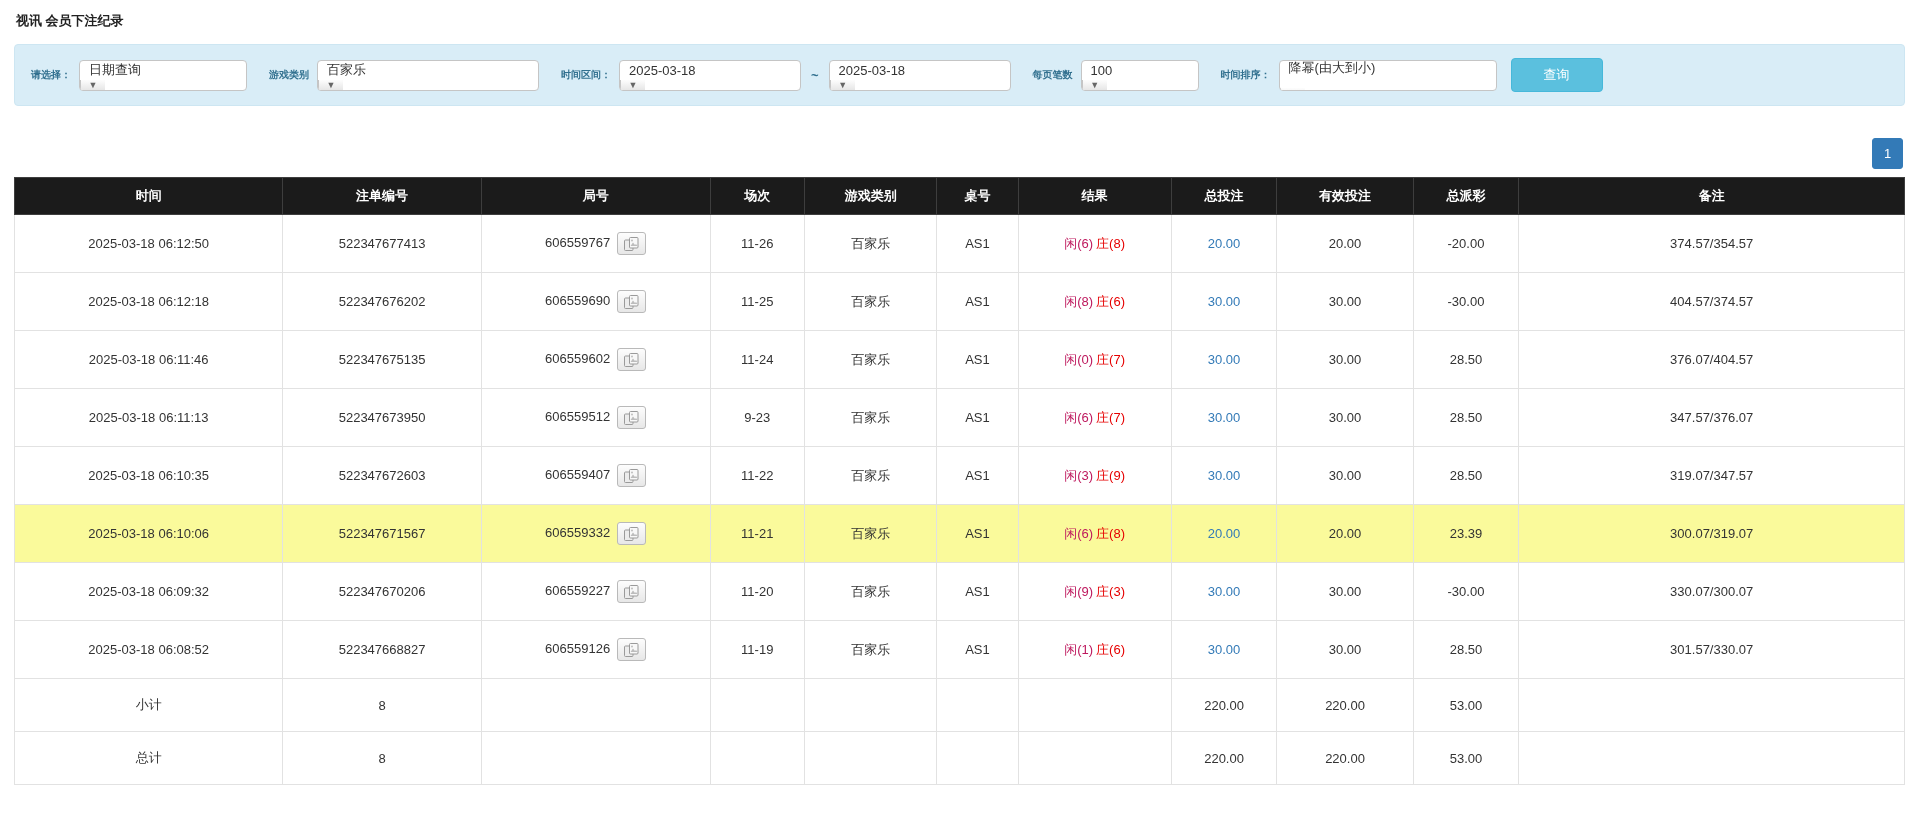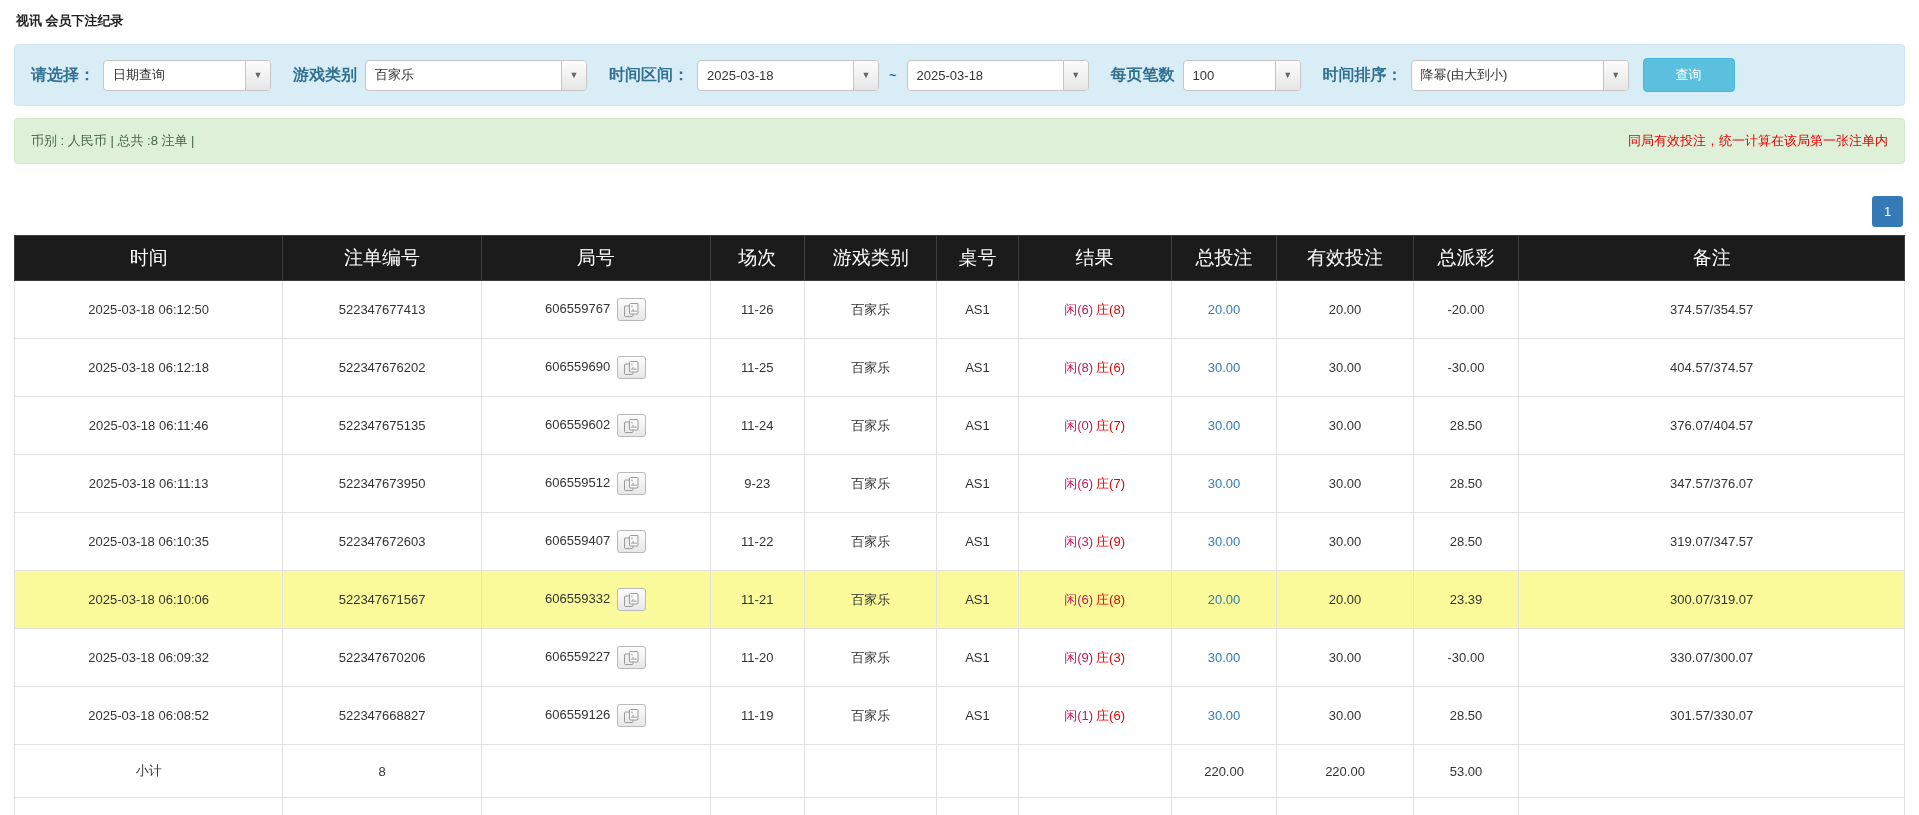--- a/index.html
+++ b/index.html
@@ -27,33 +27,34 @@
     border: 1px solid #cde6f2;
     border-radius: 4px;
     padding: 13px 16px;
     display: flex;
     align-items: center;
     gap: 8px;
   }
   .flabel {
     color: #31708f;
     font-weight: bold;
-    font-size: 16px;
+    font-size: 10px;
     white-space: nowrap;
   }
   .flabel.spaced { margin-left: 14px; }
   .tilde { color: #31708f; font-weight: bold; margin: 0 2px; }
   .combo {
     display: flex;
     align-items: stretch;
     background: #fff;
     border: 1px solid #c5c5c5;
     border-radius: 4px;
     height: 31px;
     overflow: hidden;
+    flex-direction: column;
   }
   .combo input {
     border: none;
     outline: none;
     padding: 0 9px;
     font-size: 13px;
     font-family: inherit;
     color: #333;
     background: transparent;
     flex: 1;
@@ -123,22 +124,22 @@
 
   
   table.data {
     width: 100%;
     border-collapse: collapse;
     table-layout: fixed;
   }
   table.data th {
     background: #1b1b1b;
     color: #fff;
-    font-weight: normal;
-    font-size: 19px;
+    font-weight: bold;
+    font-size: 13px;
     padding: 9px 4px;
     border: 1px solid #3e3e3e;
     text-align: center;
     white-space: nowrap;
   }
   table.data td {
     border: 1px solid #e2e2e2;
     text-align: center;
     padding: 17px 4px;
     font-size: 13px;
@@ -212,24 +213,20 @@
 
     <span class="flabel spaced">时间排序：</span>
     <div class="combo w-sort">
       <input readonly="" value="降幂(由大到小)" style="">
       <span class="combo-arrow">▼</span>
     </div>
 
     <button type="button" class="btn-search">查询</button>
   </div>
 
-  <div class="summary-bar">
-    <span class="summary-left">币别 : 人民币 | 总共 :8 注单 |</span>
-    <span class="summary-right">同局有效投注，统一计算在该局第一张注单内</span>
-  </div>
 
   <div class="pagination-row top">
     <button type="button" class="page-btn">1</button>
   </div>
 
   <table class="data">
     <colgroup>
       <col style="width:14.2%">
         <col style="width:10.5%">
         <col style="width:12.1%">

